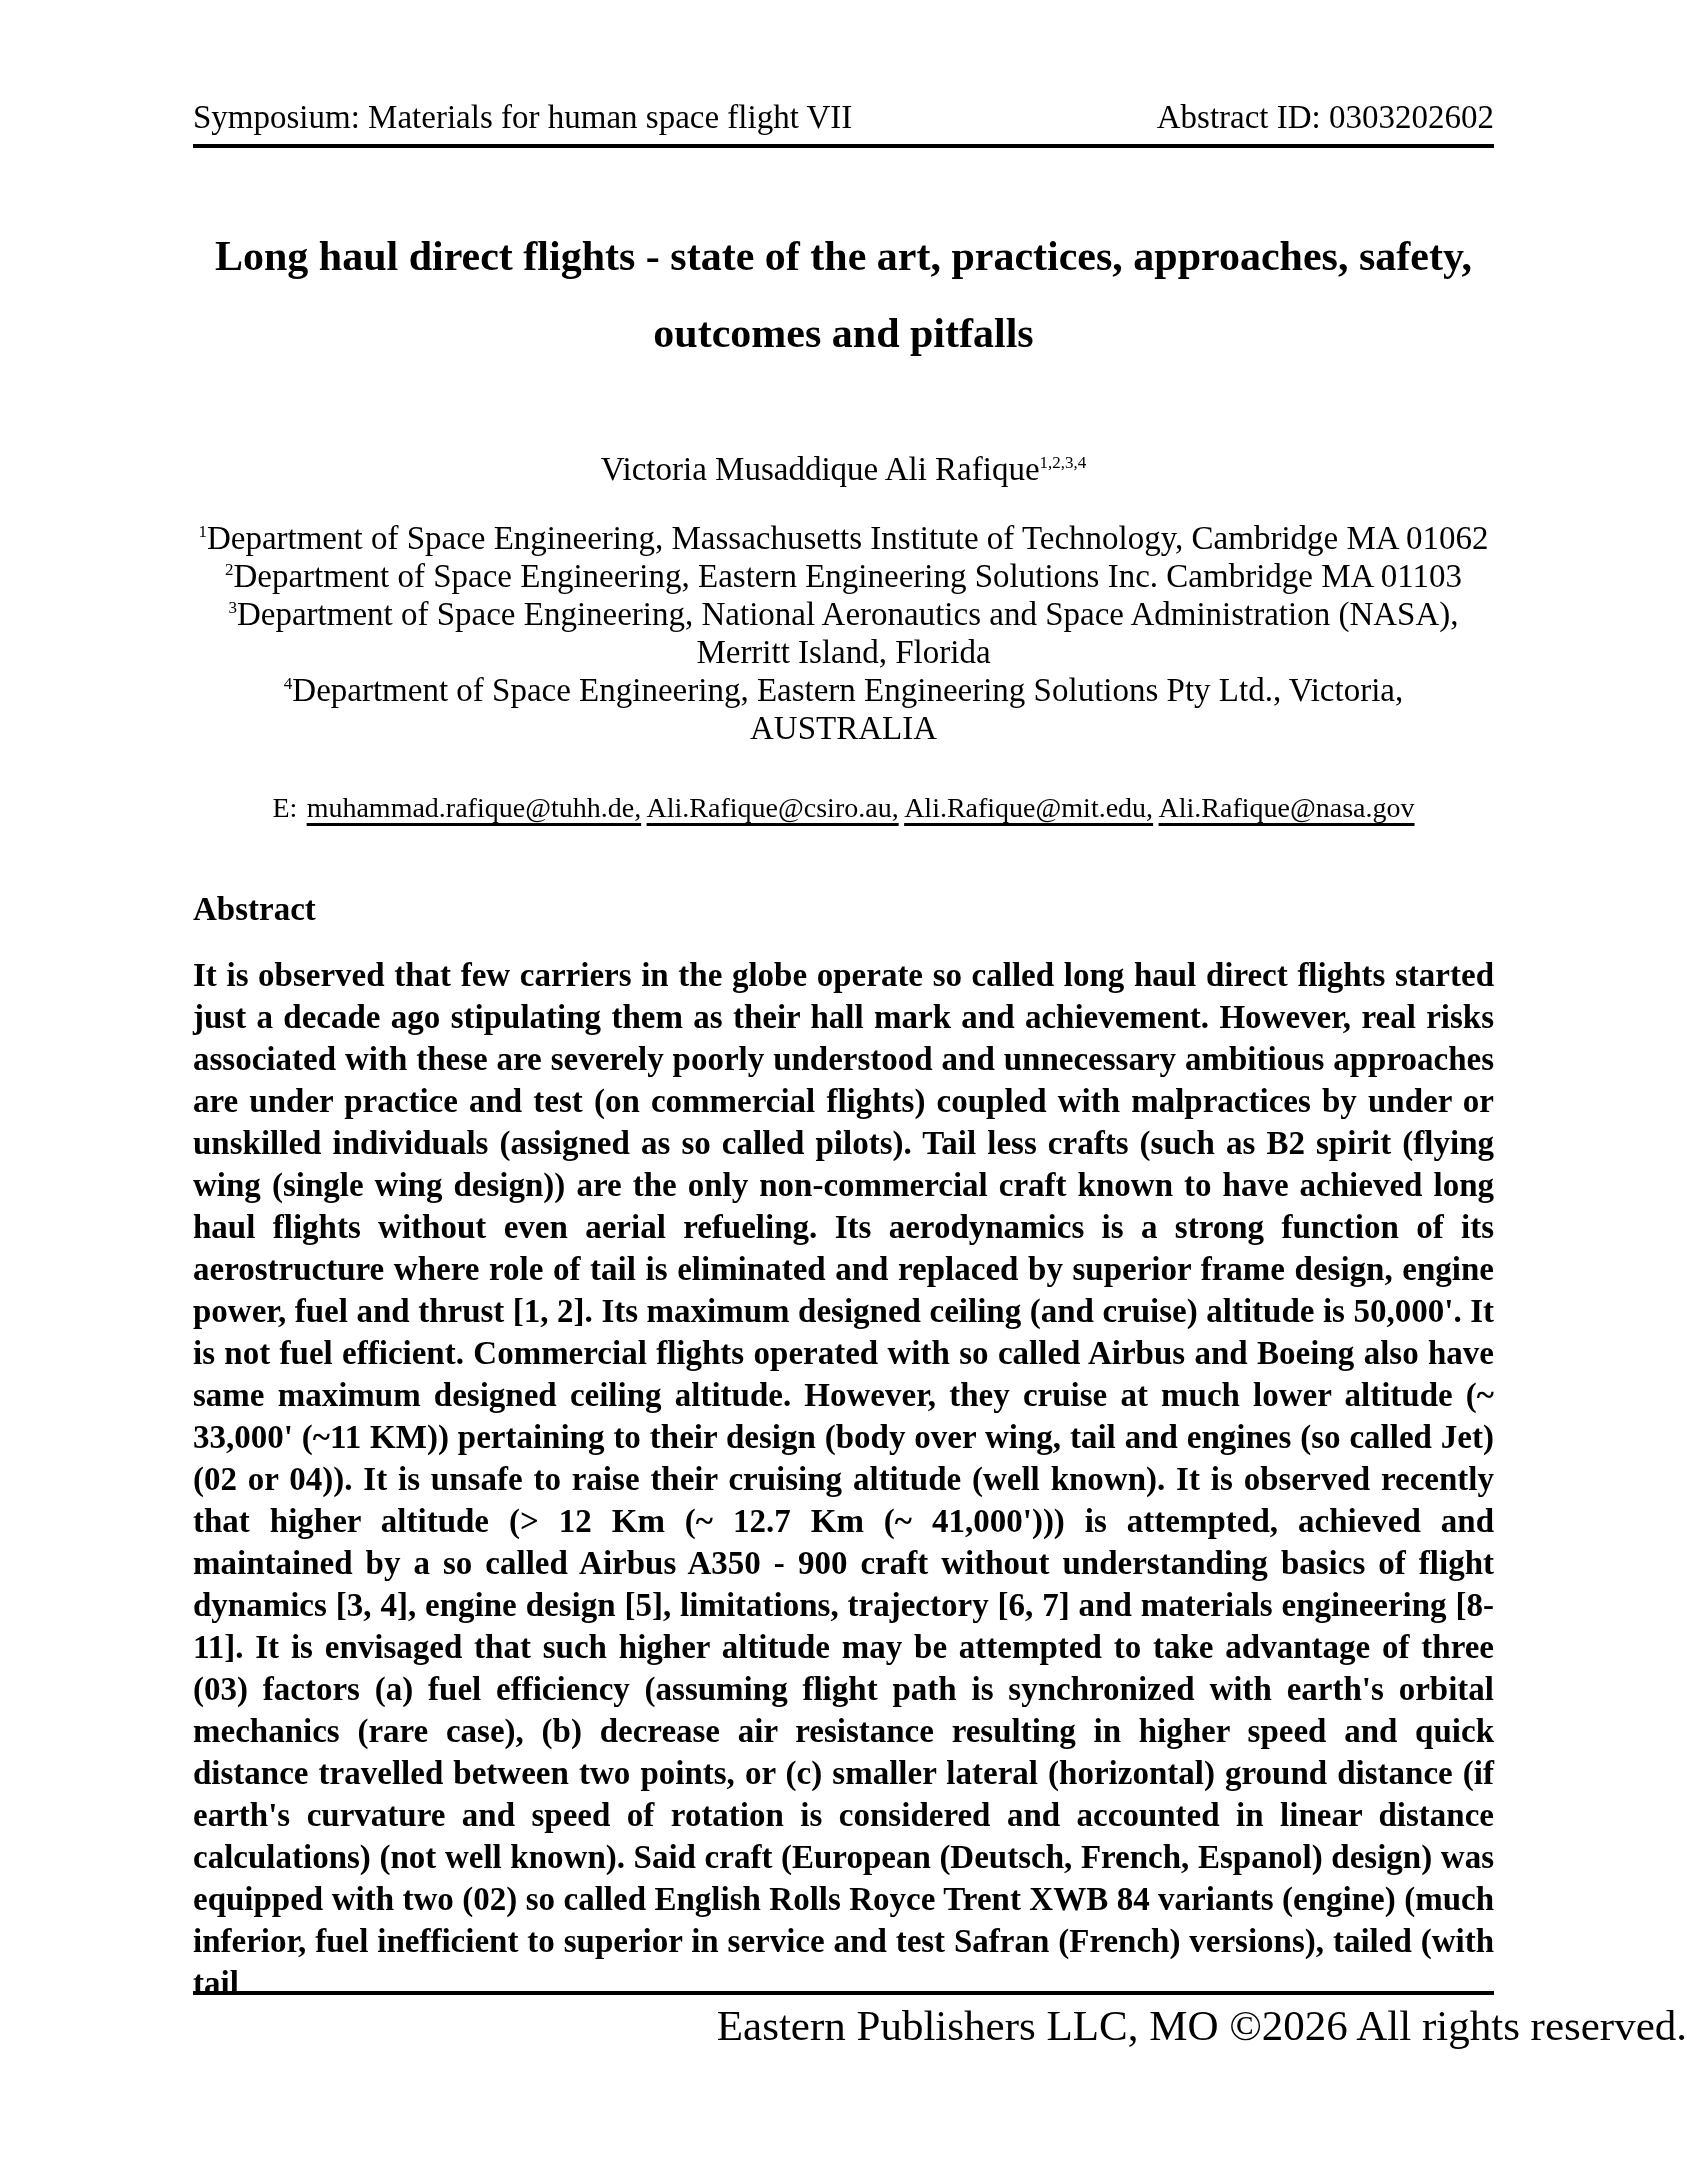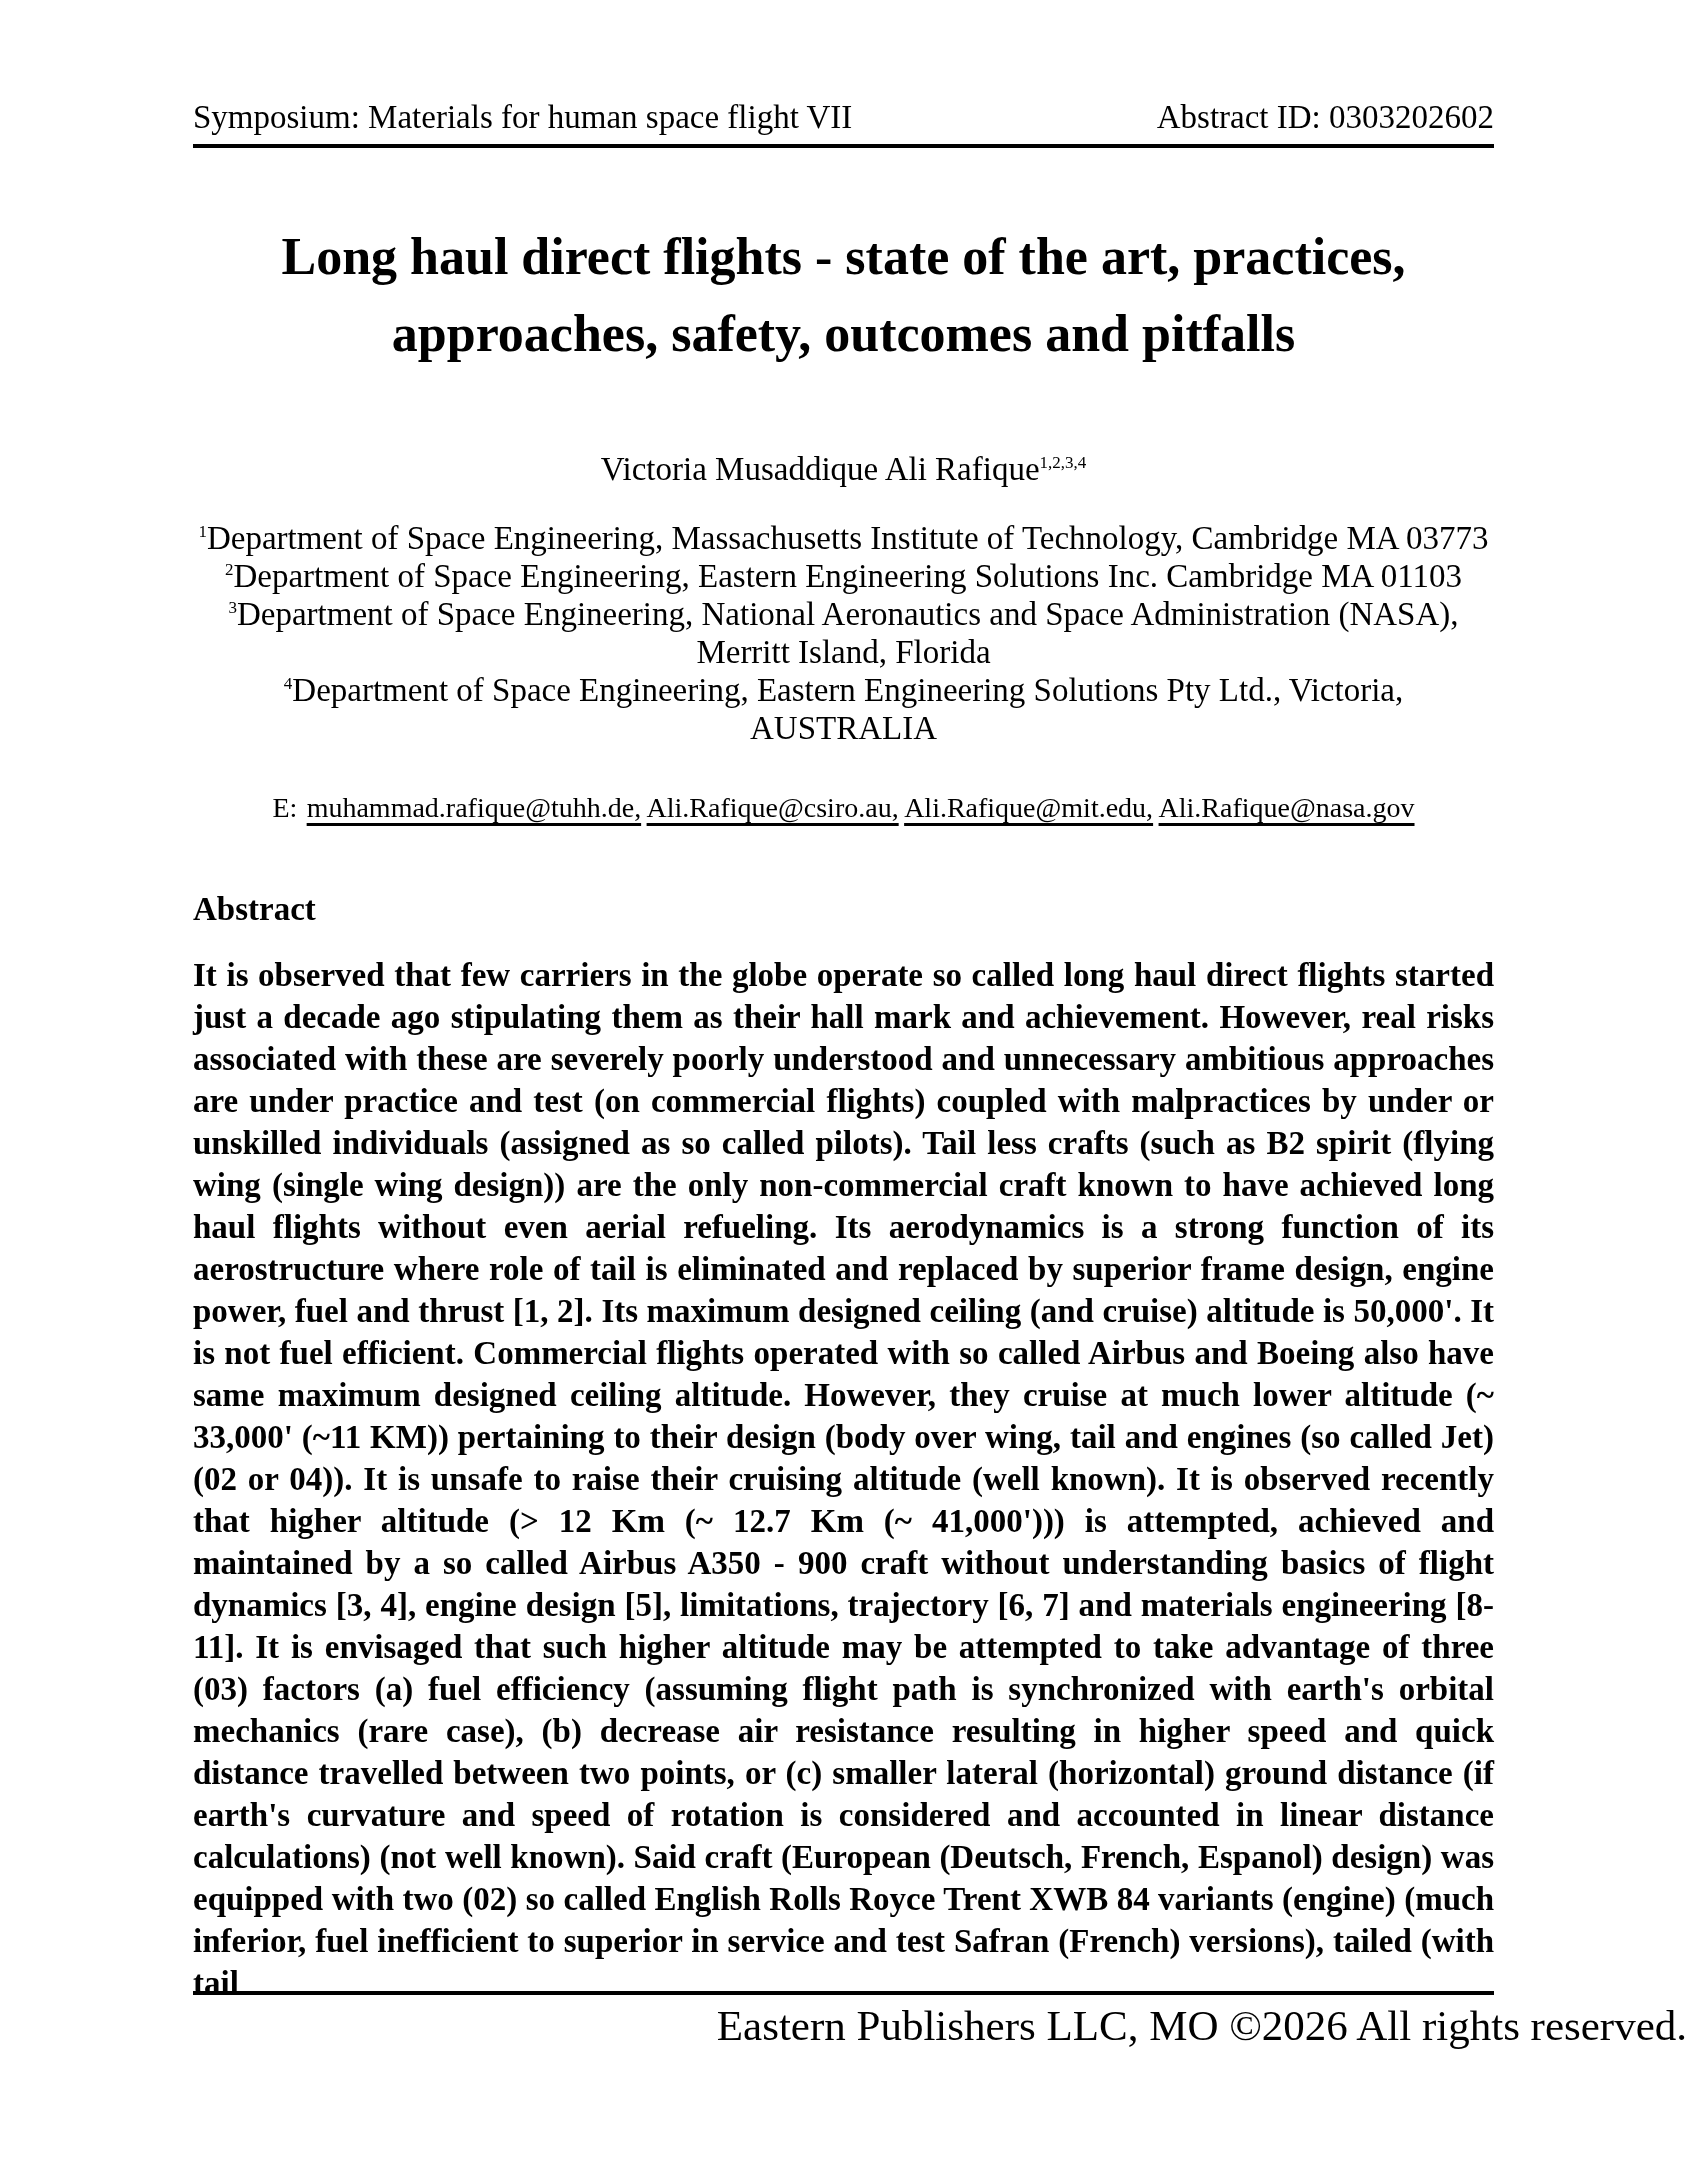--- a/index.html
+++ b/index.html
@@ -23,21 +23,21 @@
     line-height: 37px;
   }
   .header-rule {
     margin: 8px 193px 0 193px;
     height: 4px;
     background: #000000;
   }
   .paper-title {
     margin: 70px 193px 0 193px;
     text-align: center;
-    font-size: 52px;
+    font-size: 42px;
     line-height: 77px;
     font-weight: bold;
   }
   .author-line {
     margin: 77px 193px 0 193px;
     text-align: center;
     font-size: 33px;
     line-height: 40px;
   }
   .sup {
@@ -108,21 +108,21 @@
   </div>
   <div class="header-rule"></div>
 
   <div class="paper-title">Long haul direct flights - state of the art, practices, approaches, safety, outcomes and pitfalls</div>
 
   <div class="author-line">
     <span>Victoria Musaddique Ali Rafique</span><span class="sup">1,2,3,4</span>
   </div>
 
   <div class="affiliations">
-      <div><span class="sup">1</span><span>Department of Space Engineering, Massachusetts Institute of Technology, Cambridge MA 03773</span></div>
+      <div><span class="sup">1</span><span>Department of Space Engineering, Massachusetts Institute of Technology, Cambridge MA 01062</span></div>
       <div><span class="sup">2</span><span>Department of Space Engineering, Eastern Engineering Solutions Inc. Cambridge MA 01103</span></div>
       <div><span class="sup">3</span><span>Department of Space Engineering, National Aeronautics and Space Administration (NASA), Merritt Island, Florida</span></div>
       <div><span class="sup">4</span><span>Department of Space Engineering, Eastern Engineering Solutions Pty Ltd., Victoria, AUSTRALIA</span></div>
     </div>
 
   <div class="contact-line">
     <span class="contact-prefix">E:</span><span><a class="email">muhammad.rafique@tuhh.de,</a> <a class="email">Ali.Rafique@csiro.au,</a> <a class="email">Ali.Rafique@mit.edu,</a> <a class="email">Ali.Rafique@nasa.gov</a></span>
   </div>
 
   <div class="abstract-heading">Abstract</div>

